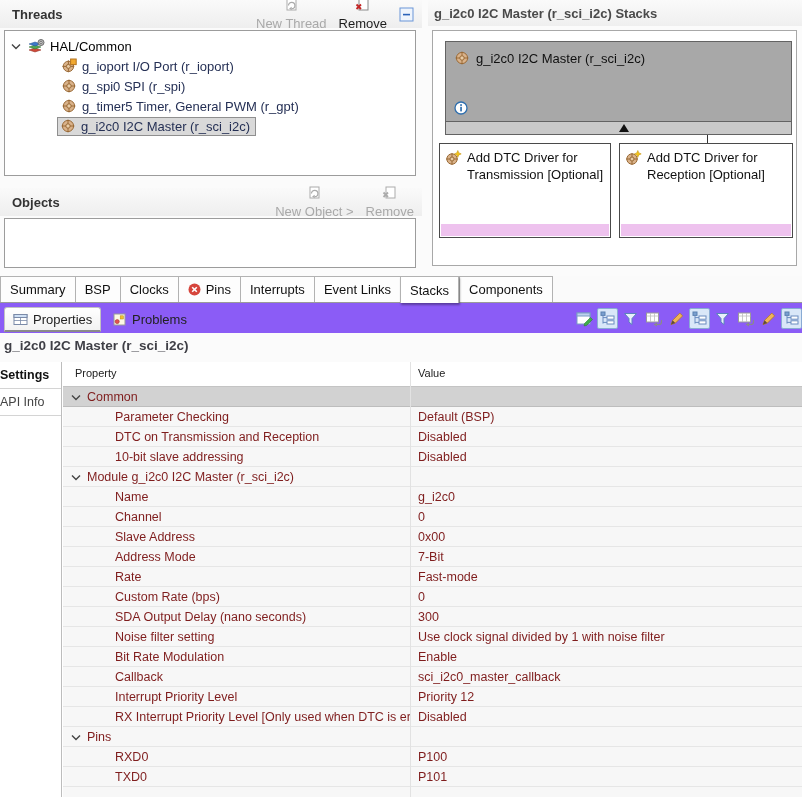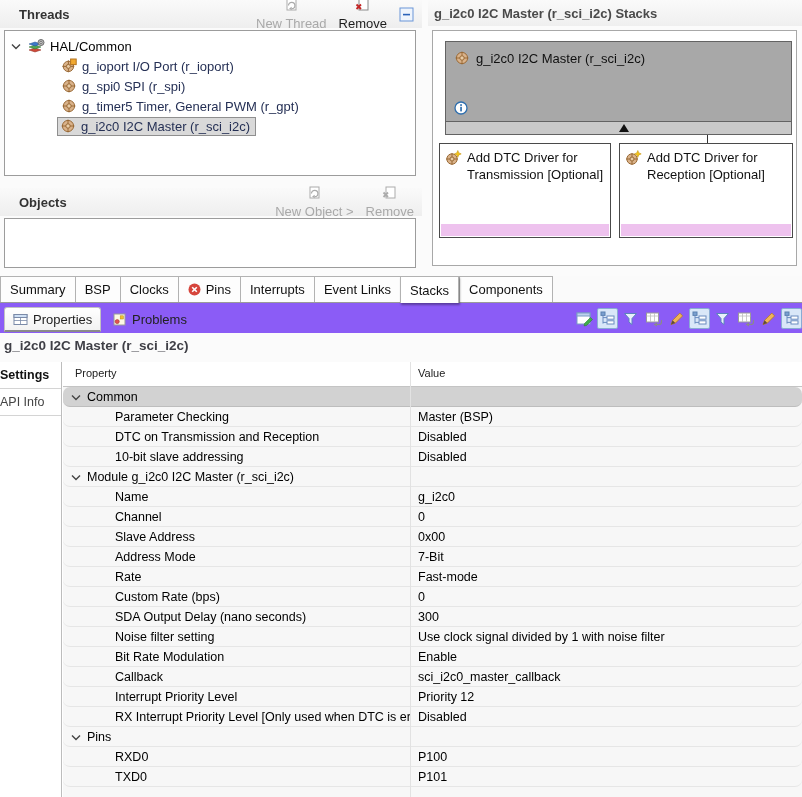--- a/index.html
+++ b/index.html
@@ -3,21 +3,21 @@
 <meta charset="utf-8">
 <style>
   * { margin:0; padding:0; box-sizing:border-box; }
   html,body { width:802px; height:797px; overflow:hidden;
     font-family:"Liberation Sans","DejaVu Sans",sans-serif; background:#fbfbfb; color:#222; }
   #stage { position:relative; width:802px; height:797px; background:#fbfbfb; }
 
   
   .panel-header { position:absolute; height:28px; background:linear-gradient(#fafafa,#eeeeee);
     display:flex; align-items:center; }
-  .panel-title { font-weight:bold; font-size:13px; color:#333; padding-left:19px; }
+  .panel-title { font-weight:bold; font-size:13px; color:#333; padding-left:12px; }
   .hdr-actions { margin-left:auto; display:flex; align-items:center; gap:12px; padding-right:8px; }
   .hdr-btn { display:flex; align-items:center; gap:4px; font-size:13px; cursor:default;flex-direction:column; }
   .hdr-btn.disabled { color:#a9a9a9; }
   .hdr-btn.enabled { color:#1d1d1d; }
 
   #threads-header { left:0; top:0; width:422px; }
   #threads-box { position:absolute; left:4px; top:30px; width:412px; height:146px;
     background:#fff; border:1px solid #9c9c9c; padding-top:5px; }
   .tree-row { height:20px; display:flex; align-items:center; font-size:13px; color:#253055; }
   .tree-row .lbl { white-space:nowrap; }
@@ -79,22 +79,22 @@
     border-bottom:1px solid #d4d4d4; background:#fff; }
   .side-tab.sel { font-weight:bold; color:#111; }
 
   #prop-table { position:absolute; left:63px; top:0; right:0; bottom:0; background:#f7f7f7; }
   #tbl-header { height:25px; background:#fff; border-bottom:1px solid #c4c4c4; position:relative;
     font-size:11px; color:#222; }
   #tbl-header .h-prop { position:absolute; left:12px; top:5px; }
   #tbl-header .h-val { position:absolute; left:355px; top:5px; }
   #col-divider { position:absolute; left:347px; top:0; bottom:0; width:1px; background:#e2e2e2; }
   #tbl-header .hdiv { position:absolute; left:347px; top:0; bottom:0; width:1px; background:#c4c4c4; }
-  .t-row { position:relative; height:20px; border-bottom:1px solid #e6e6e6; font-size:12.5px; color:#000000;
-    background:#f7f7f7;border-radius:7px; }
+  .t-row { position:relative; height:20px; border-bottom:1px solid #e6e6e6; font-size:12.5px; color:#7f1d1d;
+    background:#f7f7f7; }
   .t-row.sel { background:#d2d2d2; border-bottom-color:#bdbdbd; }
   .t-prop { position:absolute; left:0; top:0; height:20px; width:347px; overflow:hidden;
     white-space:nowrap; display:flex; align-items:center; }
   .t-prop.item { padding-left:52px; }
   .t-prop.group { padding-left:8px; gap:6px; }
   .t-val { position:absolute; left:355px; top:0; height:20px; right:0; overflow:hidden;
     white-space:nowrap; display:flex; align-items:center; }
 
   svg { display:block; }
 </style>
@@ -428,21 +428,21 @@
                 <svg width="10" height="7" viewBox="0 0 10 7">
                   <polyline points="1,1.5 5,5.5 9,1.5" fill="none" stroke="#444" stroke-width="1.4"></polyline>
                 </svg>
               </span>
               <span>Common</span>
             </div>
             <div class="t-val"></div>
           </div>
           <div class="t-row">
             <div class="t-prop item">Parameter Checking</div>
-            <div class="t-val">Master (BSP)</div>
+            <div class="t-val">Default (BSP)</div>
           </div>
           <div class="t-row">
             <div class="t-prop item">DTC on Transmission and Reception</div>
             <div class="t-val">Disabled</div>
           </div>
           <div class="t-row">
             <div class="t-prop item">10-bit slave addressing</div>
             <div class="t-val">Disabled</div>
           </div>
           <div class="t-row">

